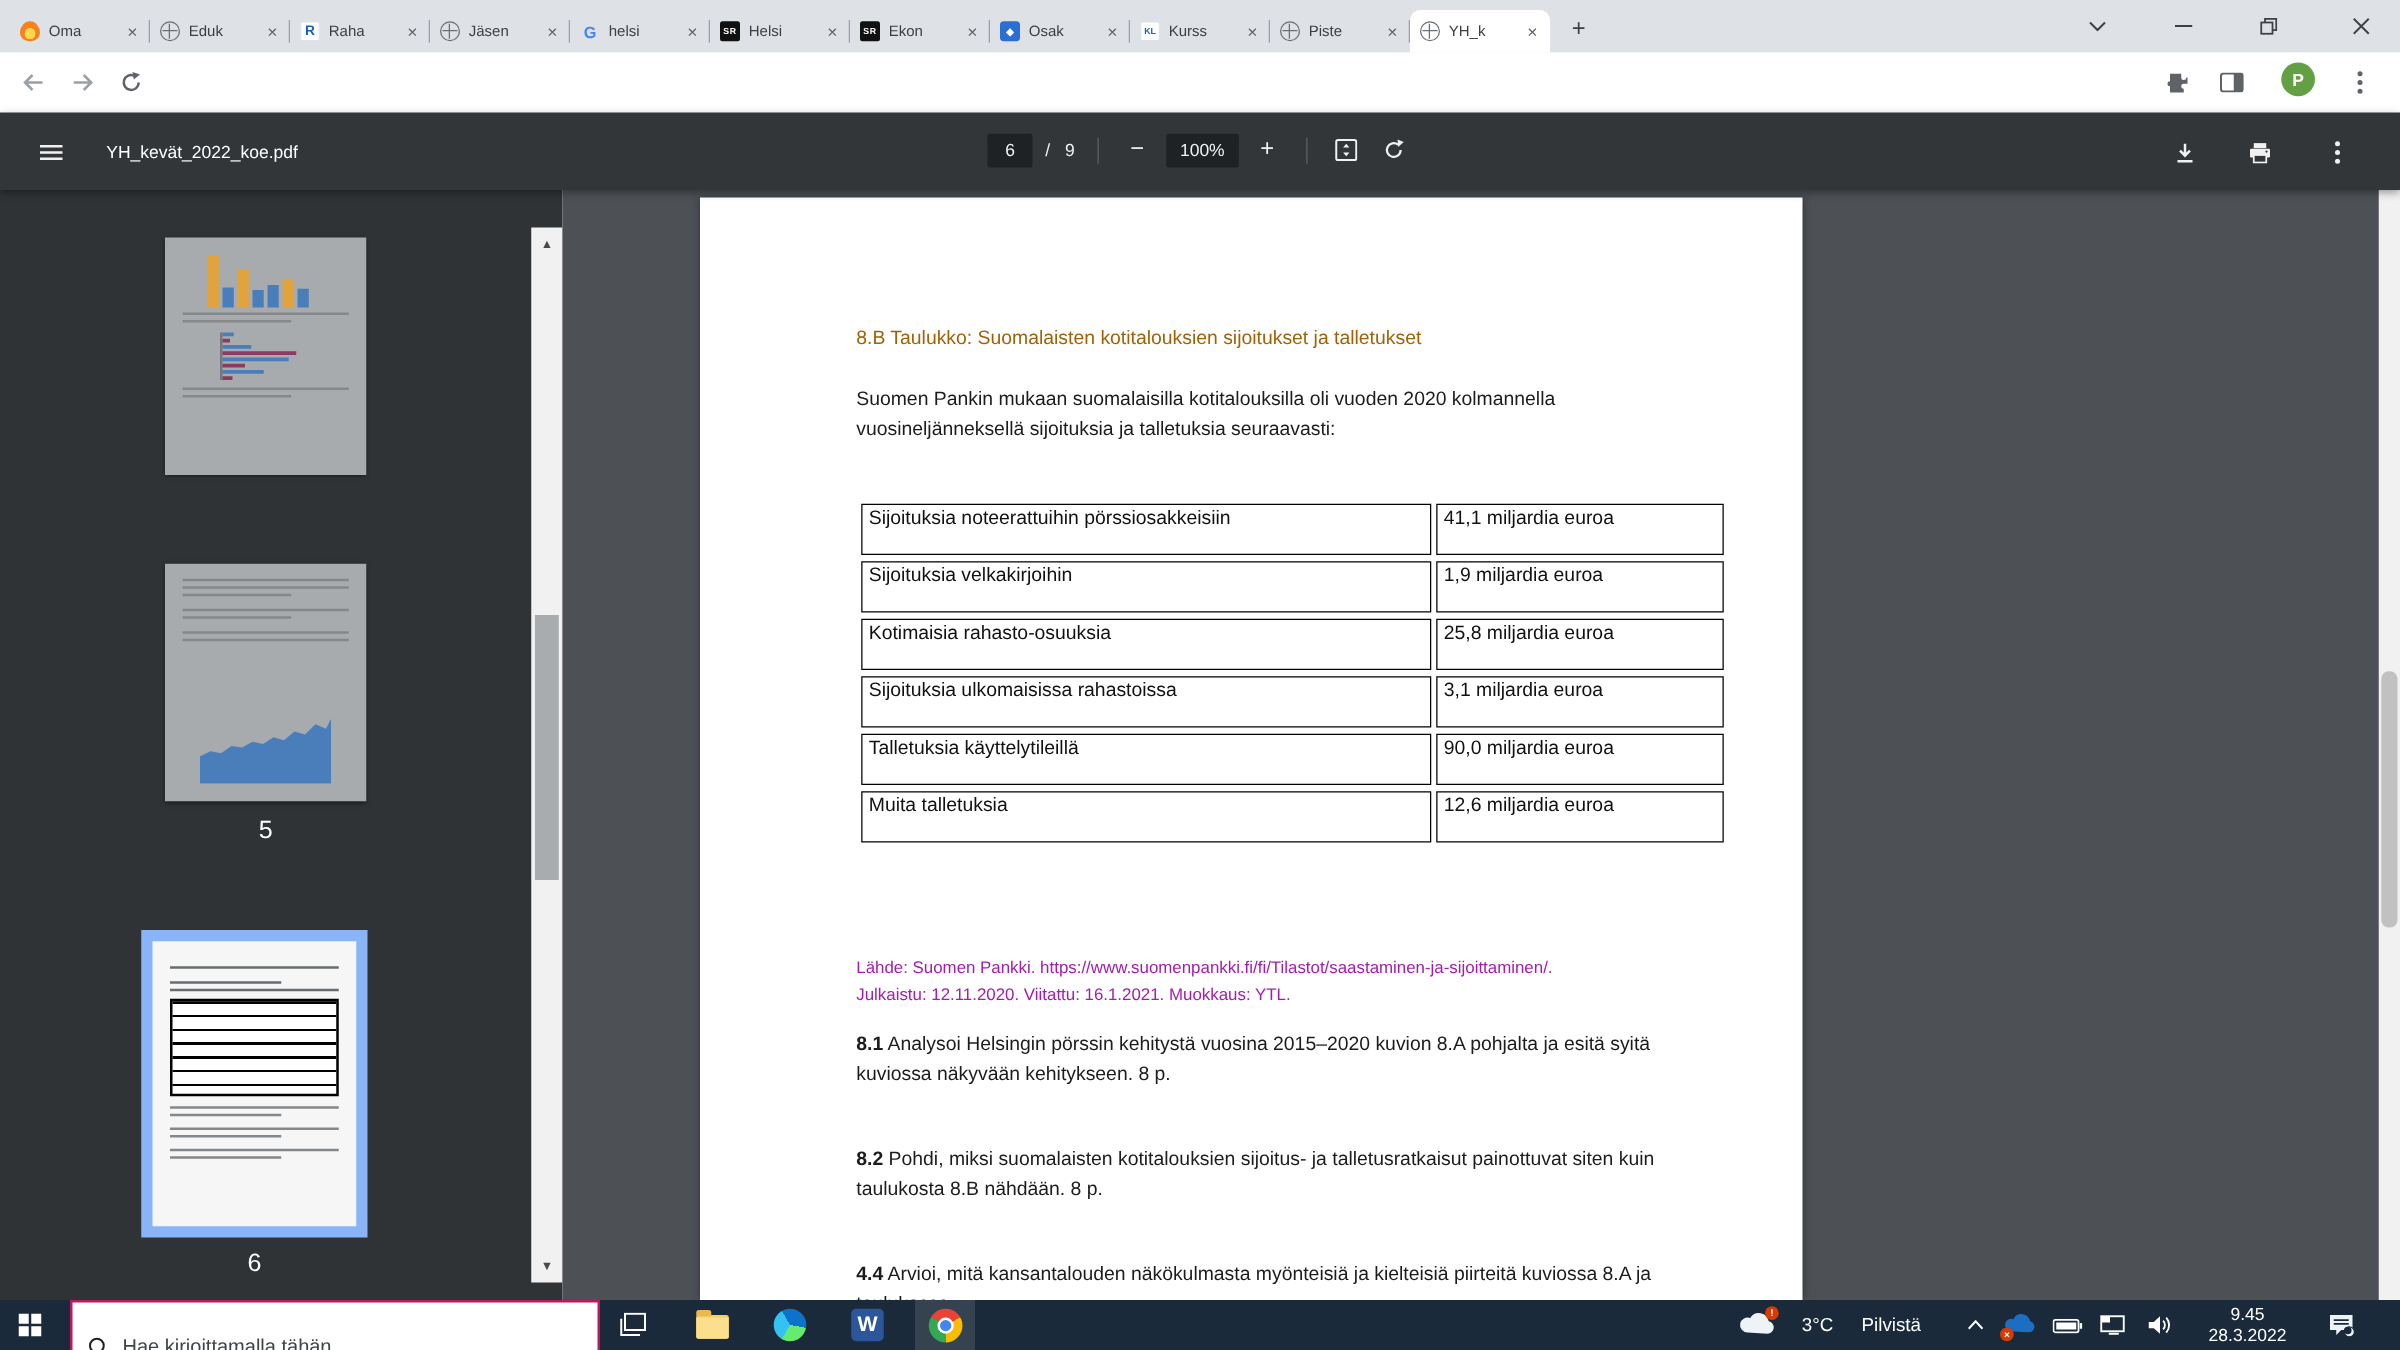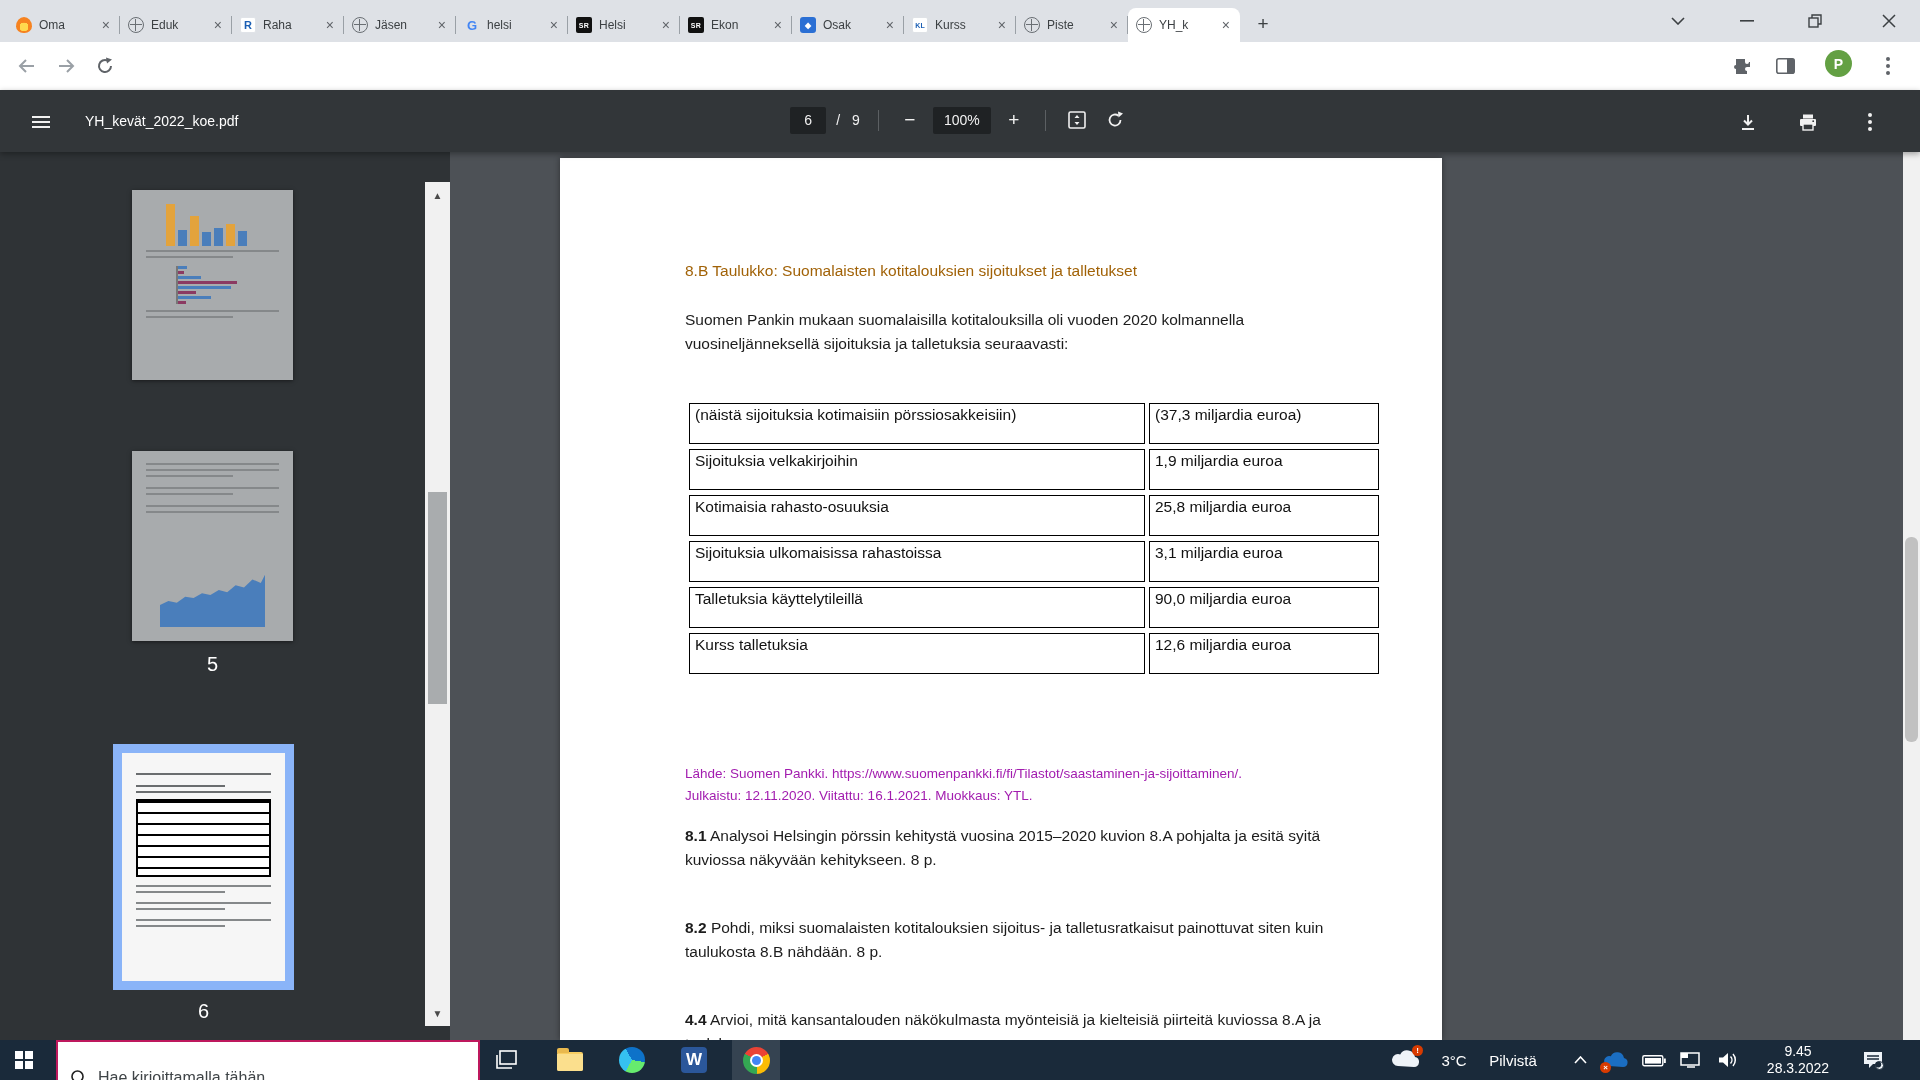--- a/index.html
+++ b/index.html
@@ -368,25 +368,25 @@
       </div>
     </div>
 
     <div class="pdf-view">
       <div class="page">
         <div class="doc-head">8.B Taulukko: Suomalaisten kotitalouksien sijoitukset ja talletukset</div>
         <div class="doc-intro">Suomen Pankin mukaan suomalaisilla kotitalouksilla oli vuoden 2020 kolmannella vuosineljänneksellä sijoituksia ja talletuksia seuraavasti:</div>
 
         <div class="doc-table">
 
-
             <div class="dtr">
-              <div class="dtc c1">(näistä sijoituksia kotimaisiin pörssiosakkeisiin)</div>
-              <div class="dtc c2">(37,3 miljardia euroa)</div>
+              <div class="dtc c1">Sijoituksia noteerattuihin pörssiosakkeisiin</div>
+              <div class="dtc c2">41,1 miljardia euroa</div>
             </div>
+
 
             <div class="dtr">
               <div class="dtc c1">Sijoituksia velkakirjoihin</div>
               <div class="dtc c2">1,9 miljardia euroa</div>
             </div>
 
             <div class="dtr">
               <div class="dtc c1">Kotimaisia rahasto-osuuksia</div>
               <div class="dtc c2">25,8 miljardia euroa</div>
             </div>
@@ -395,21 +395,21 @@
               <div class="dtc c1">Sijoituksia ulkomaisissa rahastoissa</div>
               <div class="dtc c2">3,1 miljardia euroa</div>
             </div>
 
             <div class="dtr">
               <div class="dtc c1">Talletuksia käyttelytileillä</div>
               <div class="dtc c2">90,0 miljardia euroa</div>
             </div>
 
             <div class="dtr">
-              <div class="dtc c1">Kurss talletuksia</div>
+              <div class="dtc c1">Muita talletuksia</div>
               <div class="dtc c2">12,6 miljardia euroa</div>
             </div>
           </div>
 
         <div class="doc-src">
           <div>Lähde: Suomen Pankki. https://www.suomenpankki.fi/fi/Tilastot/saastaminen-ja-sijoittaminen/.</div>
           <div>Julkaistu: 12.11.2020. Viitattu: 16.1.2021. Muokkaus: YTL.</div>
         </div>
 
         <div class="questions">

